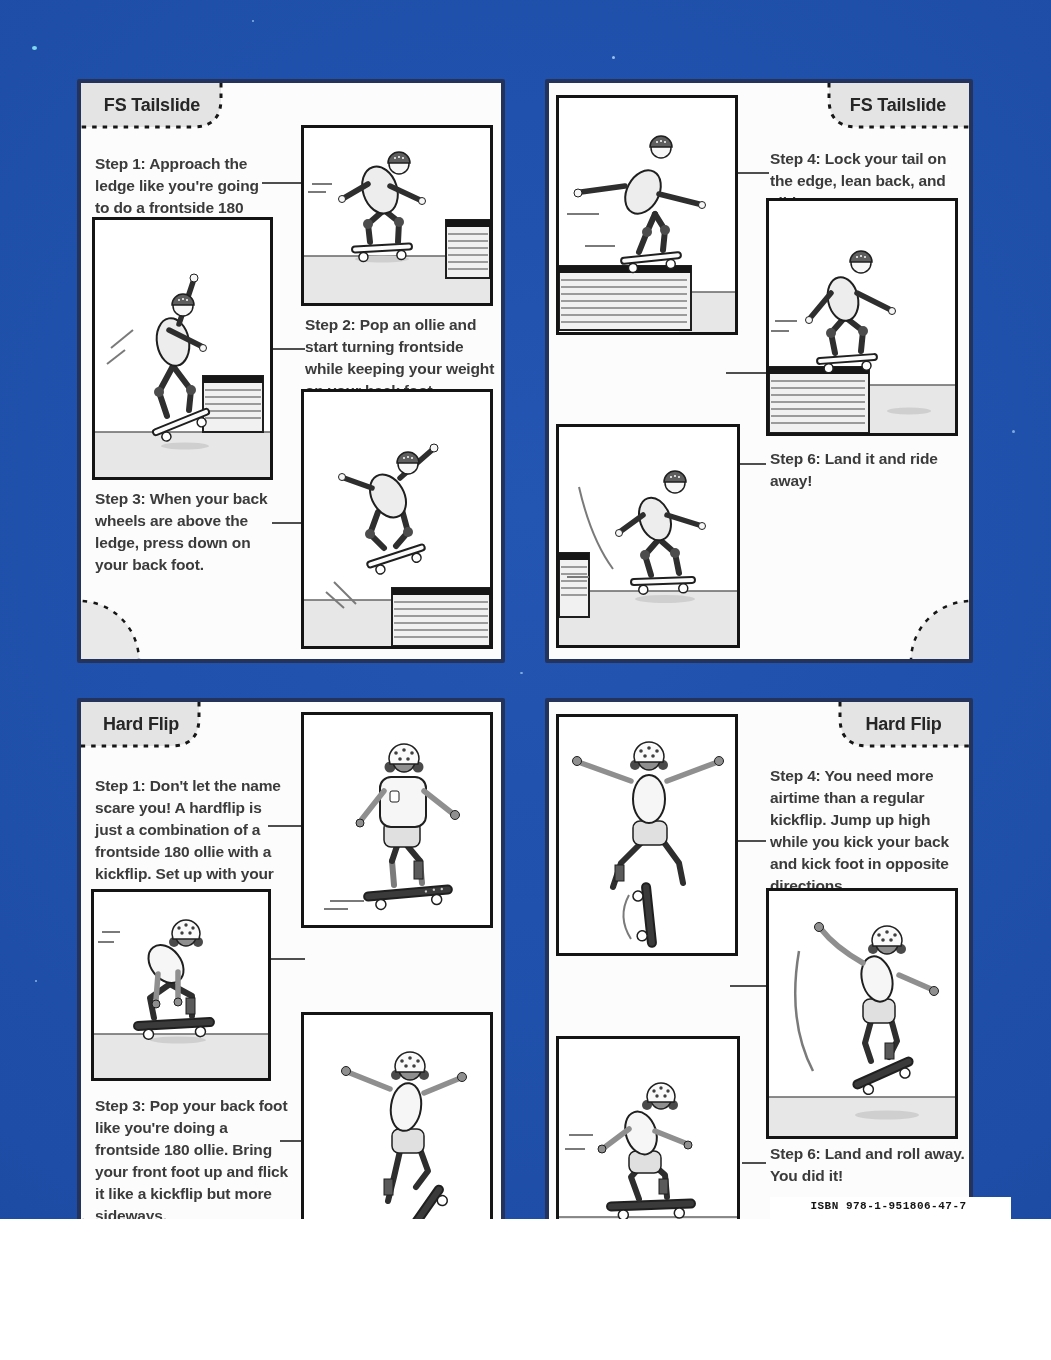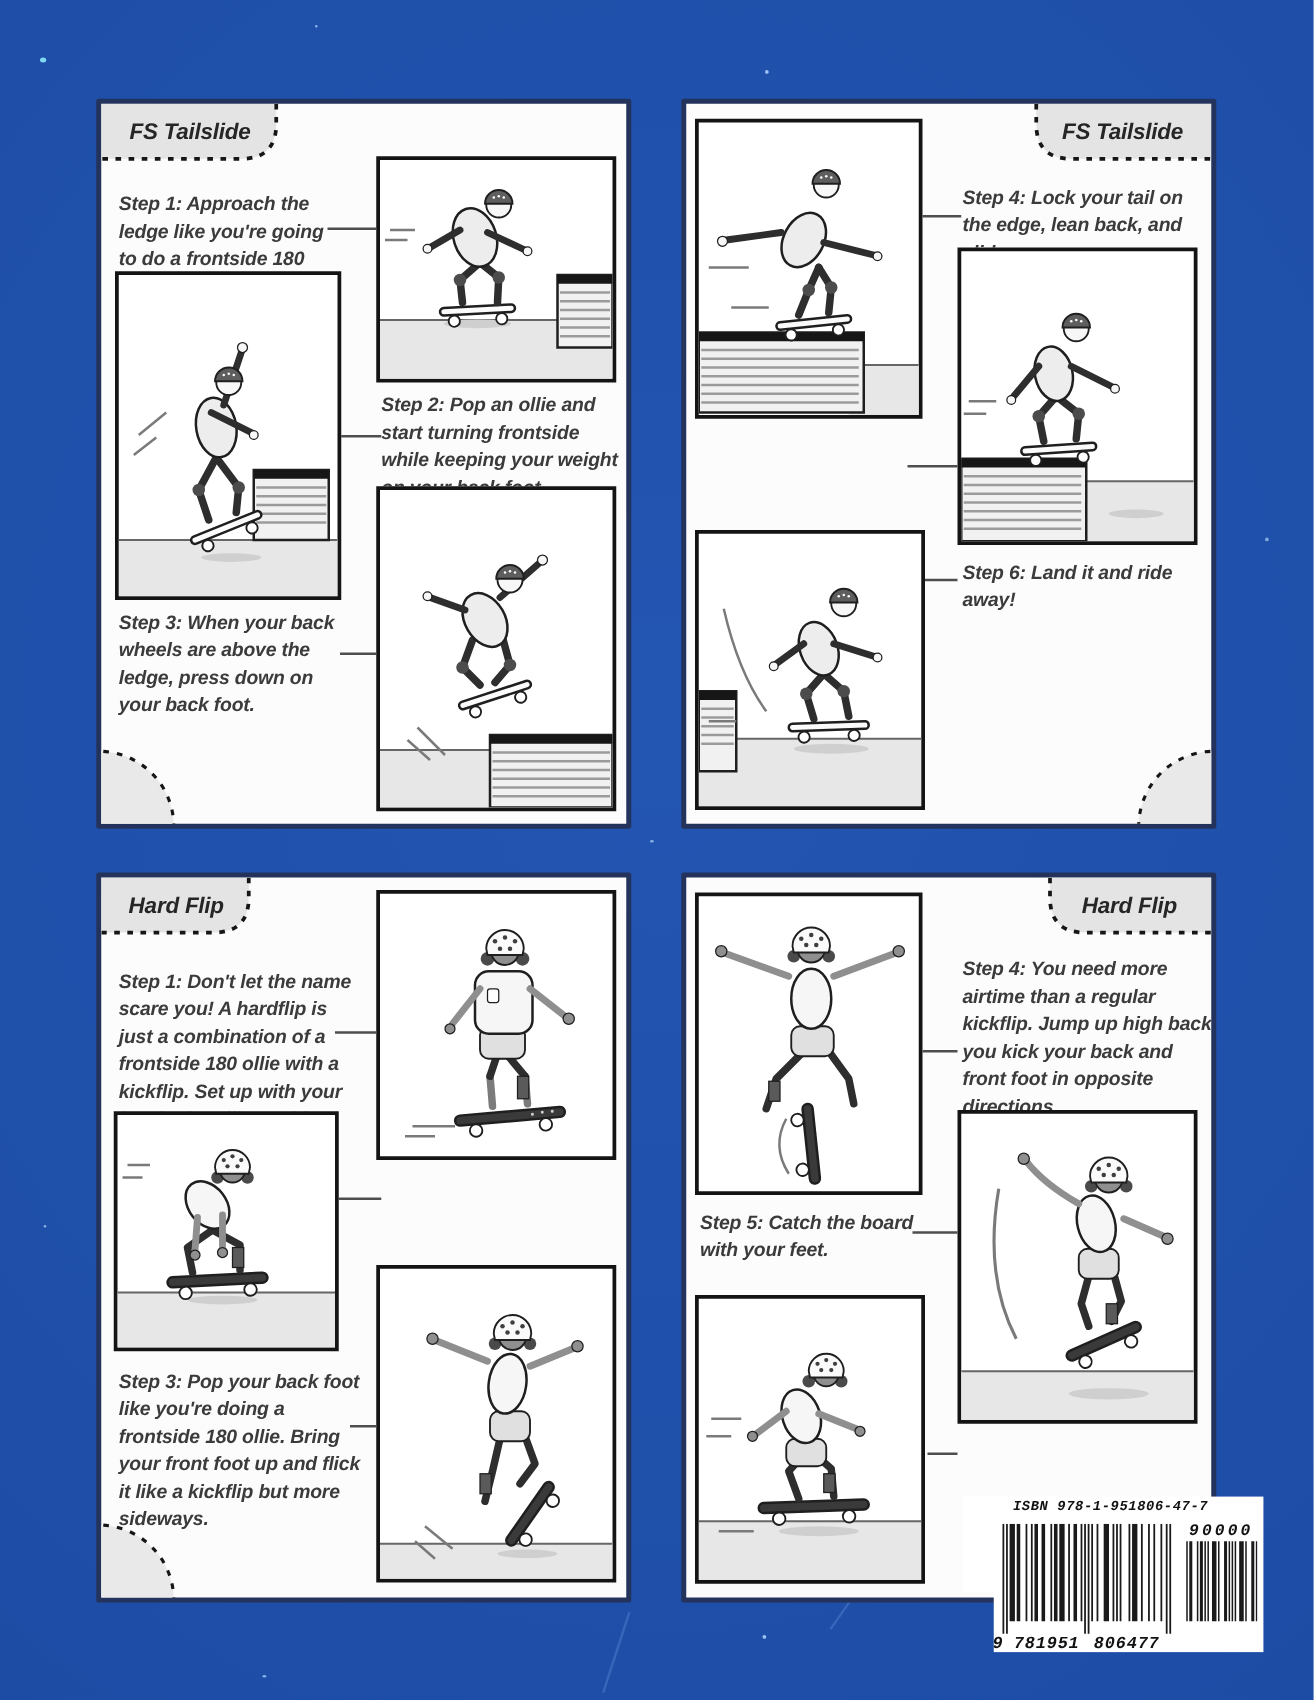--- a/index.html
+++ b/index.html
@@ -1,20 +1,19 @@
 <!DOCTYPE html>
 <html><head>
 <meta charset="utf-8">
 <style>
   html,body{margin:0;padding:0;}
   #cover{
-    position:relative; width:1051px; height:1360px; overflow:hidden;
+    position:relative; width:1051px; height:1219px; overflow:hidden;
     background: radial-gradient(140% 120% at 50% 42%, #2355b2 0%, #1d4da6 55%, #16408f 100%);
     font-family:"Liberation Sans", sans-serif;
-    font-style:italic;
   }
   .speck{position:absolute;border-radius:50%;pointer-events:none;}
   .scratch{position:absolute;background:#4d79c8;opacity:.55;pointer-events:none;}
 
   .panel{
     position:absolute; width:428px; height:584px;
     background:#fcfcfc; border:4px solid #24335c; box-sizing:border-box;
     overflow:hidden; border-radius:2px;
   }
   .tab{position:absolute; top:0; height:48px;}
@@ -554,21 +553,21 @@
         <circle cx="90" cy="42" r="11" fill="#8f8f8f" stroke="#1f1f1f" stroke-width="1.5"></circle>
         <path d="M75 40 A15 15 0 0 1 105 40 L104 45 L76 45 Z" fill="#fafafa" stroke="#1f1f1f" stroke-width="1.5"></path>
         <circle cx="82" cy="34" r="1.8" fill="#3f3f3f"></circle>
           <circle cx="90" cy="31" r="1.8" fill="#3f3f3f"></circle>
           <circle cx="98" cy="34" r="1.8" fill="#3f3f3f"></circle>
           <circle cx="86" cy="39" r="1.8" fill="#3f3f3f"></circle>
           <circle cx="94" cy="39" r="1.8" fill="#3f3f3f"></circle>
       </svg>
     </div>
 
-    <div class="step" style="left:221px;top:63px;width:200px;">Step 4: You need more airtime than a regular kickflip. Jump up high back you kick your back and front foot in opposite directions.</div>
+    <div class="step" style="left:221px;top:63px;width:200px;">Step 4: You need more airtime than a regular kickflip. Jump up high while you kick your back and kick foot in opposite directions.</div>
     <div class="conn" style="left:189px;top:138px;width:28px;"></div>
 
     <div class="ill" style="left:217px;top:186px;width:186px;height:245px;">
       <svg width="186" height="245" viewBox="0 0 186 245">
         <rect x="0" y="206" width="186" height="39" fill="#e7e7e7"></rect>
           <line x1="0" y1="206" x2="186" y2="206" stroke="#666" stroke-width="1.5"></line>
         <ellipse cx="118" cy="224" rx="32" ry="4.5" fill="#cfcfcf"></ellipse>
         <g transform="translate(114,182) rotate(-24)">
             <rect x="-32" y="-4" width="64" height="8" rx="4" fill="#3a3a3a" stroke="#1f1f1f" stroke-width="2"></rect>
             <circle cx="-20" cy="9" r="5" fill="#fff" stroke="#1f1f1f" stroke-width="1.5"></circle>
@@ -591,21 +590,20 @@
         <path d="M103 50 A15 15 0 0 1 133 50 L132 55 L104 55 Z" fill="#fafafa" stroke="#1f1f1f" stroke-width="1.5"></path>
         <circle cx="110" cy="44" r="1.8" fill="#3f3f3f"></circle>
           <circle cx="118" cy="41" r="1.8" fill="#3f3f3f"></circle>
           <circle cx="126" cy="44" r="1.8" fill="#3f3f3f"></circle>
           <circle cx="114" cy="49" r="1.8" fill="#3f3f3f"></circle>
           <circle cx="122" cy="49" r="1.8" fill="#3f3f3f"></circle>
         <path d="M30 60 Q18 130 44 180" fill="none" stroke="#7a7a7a" stroke-width="2.5"></path>
       </svg>
     </div>
 
-    <div class="step" style="left:11px;top:266px;width:178px;">Step 5: Catch the board with your feet.</div>
     <div class="conn" style="left:181px;top:283px;width:36px;"></div>
 
     <div class="ill" style="left:7px;top:334px;width:178px;height:225px;">
       <svg width="178" height="225" viewBox="0 0 178 225">
         <rect x="0" y="178" width="178" height="47" fill="#e7e7e7"></rect>
           <line x1="0" y1="178" x2="178" y2="178" stroke="#666" stroke-width="1.5"></line>
         <ellipse cx="96" cy="186" rx="32" ry="4" fill="#cfcfcf"></ellipse>
         <g transform="translate(92,166) rotate(-2)">
             <rect x="-44" y="-4" width="88" height="8" rx="4" fill="#3a3a3a" stroke="#1f1f1f" stroke-width="2"></rect>
             <circle cx="-28" cy="9" r="5" fill="#fff" stroke="#1f1f1f" stroke-width="1.5"></circle>
@@ -632,20 +630,21 @@
           <circle cx="98" cy="57" r="1.7" fill="#3f3f3f"></circle>
           <circle cx="106" cy="57" r="1.7" fill="#3f3f3f"></circle>
         <g stroke="#7a7a7a" stroke-width="2">
             <line x1="10" y1="96" x2="34" y2="96"></line>
             <line x1="6" y1="110" x2="26" y2="110"></line>
             <line x1="16" y1="186" x2="44" y2="186"></line>
           </g>
       </svg>
     </div>
 
+    <div class="step" style="left:221px;top:441px;width:200px;">Step 6: Land and roll away. You did it!</div>
     <div class="conn" style="left:193px;top:460px;width:24px;"></div>
   </div>
 
   <div id="barcode-box">
     <div id="isbn-line">ISBN 978-1-951806-47-7</div>
     <svg id="ean-main" width="146" height="102" viewBox="0 0 146 102">
       <text class="bc-text" x="0" y="99" font-size="13.5">9</text>
       <text class="bc-text" x="17" y="99" font-size="13.5" textLength="52">781951</text>
       <text class="bc-text" x="81" y="99" font-size="13.5" textLength="52">806477</text>
     <rect x="8.00" y="0" width="1.42" height="88" fill="#1a1a1a"></rect>

